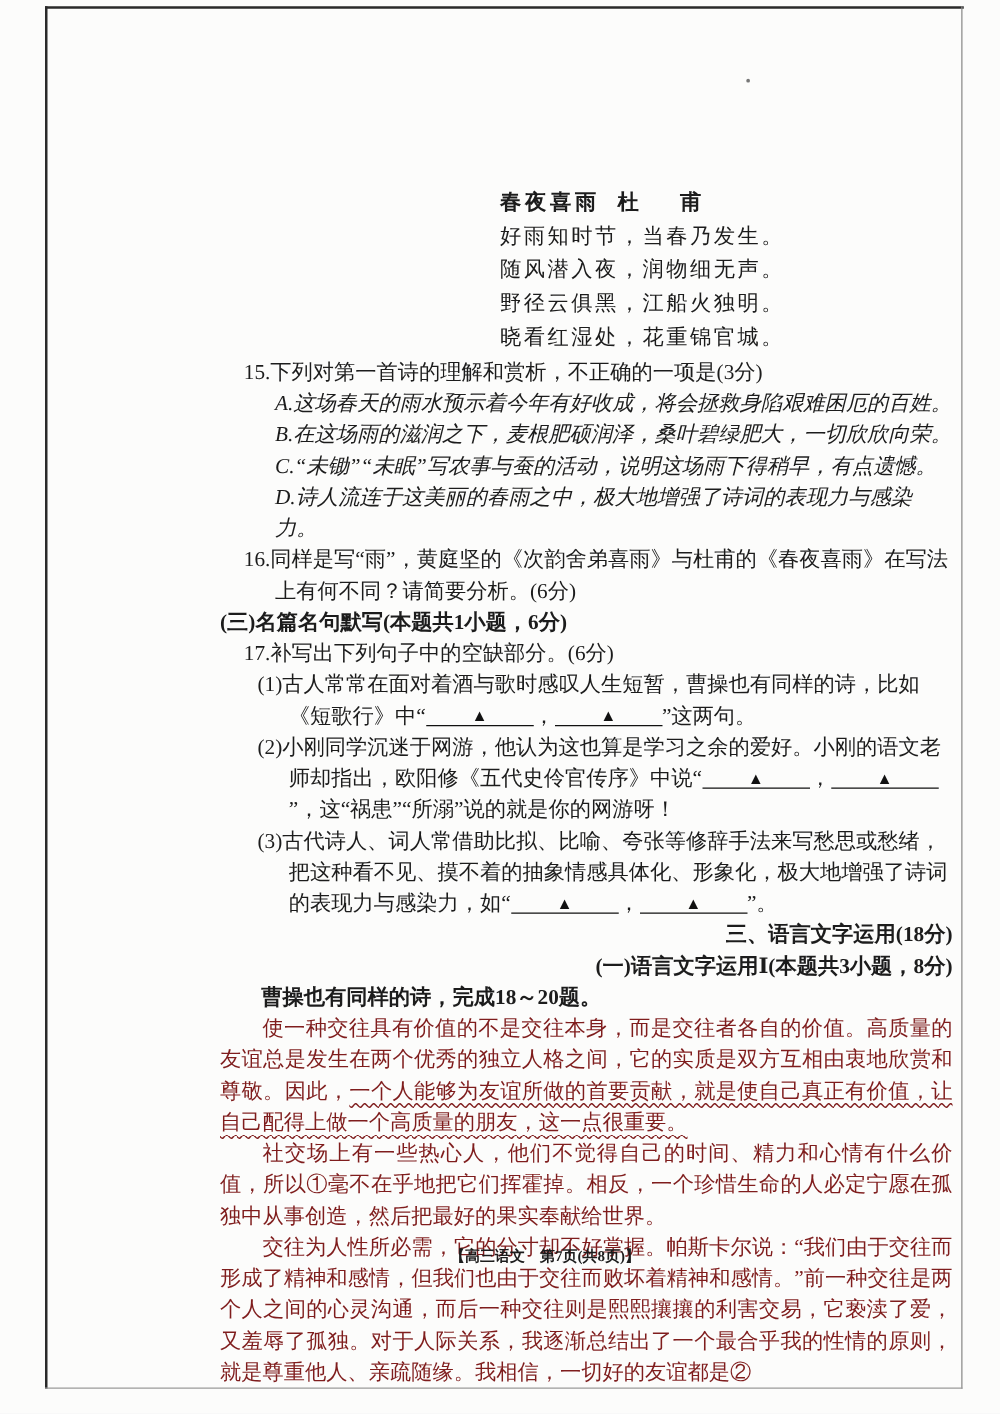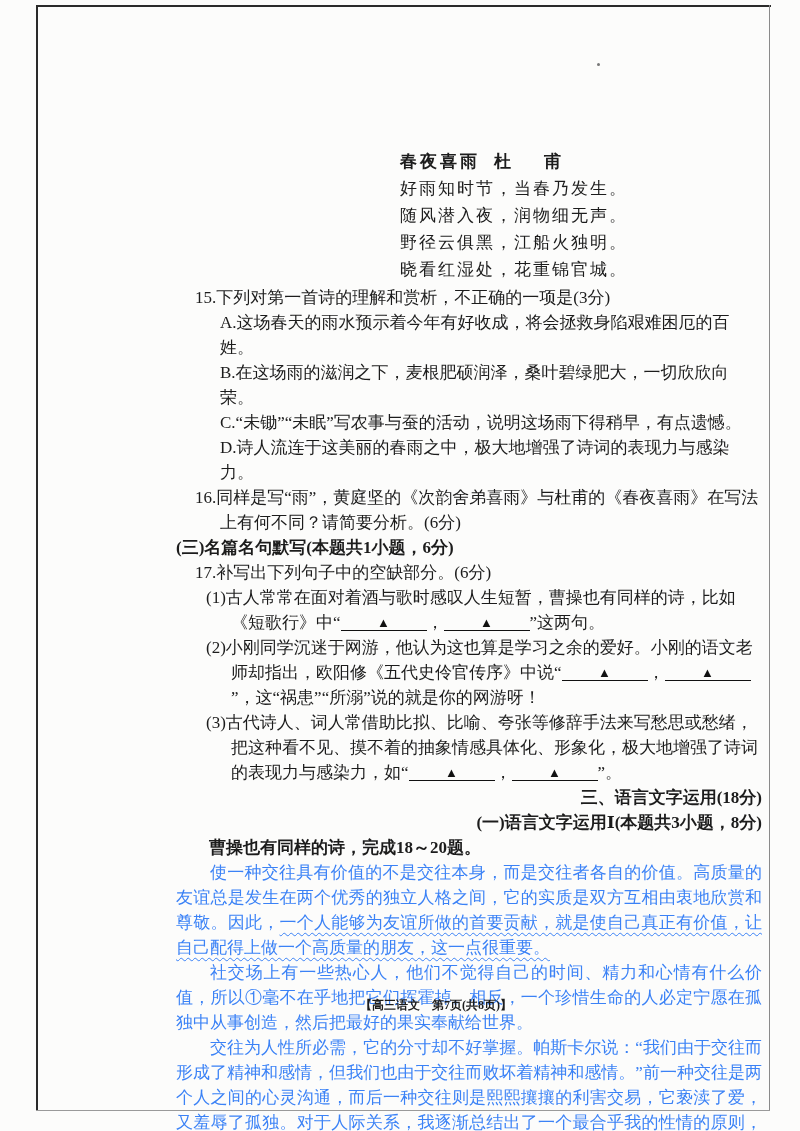--- a/index.html
+++ b/index.html
@@ -24,35 +24,35 @@
 
   .content{position:absolute;left:176px;top:148px;width:586px;}
 
   .poem{margin-left:224px;line-height:27px;margin-bottom:2px;}
   .poem-title{font-weight:700;letter-spacing:3px;}
   .poem-author{font-weight:700;margin-left:14px;letter-spacing:8px;}
   .poem-line{letter-spacing:2px;}
 
   .note{margin-left:39px;}
   .q{margin-left:19px;padding-left:25px;text-indent:-25px;}
-  .opt{margin-left:44px;}
+  .opt{margin-left:44px;font-style:italic;}
   .sec{font-weight:700;}
   .part{margin-left:30px;padding-left:25px;text-indent:-25px;}
 
   .blank{
     display:inline-block;width:86px;
     border-bottom:1.5px solid #111;
     text-align:center;font-size:13px;line-height:14px;
     vertical-align:1px;color:#111;
     text-indent:0;
   }
   .h-bold{font-weight:700;text-align:right;}
   .h-read{font-weight:700;margin-left:33px;}
 
-  .para{text-indent:2em;text-align:justify;color:#3b82f6;}
+  .para{text-indent:2em;text-align:justify;color:#7f1d1d;}
   .wavy{text-decoration:underline;text-decoration-style:wavy;text-decoration-thickness:1px;text-underline-offset:4px;}
   .uline{text-decoration-thickness:1.2px;text-underline-offset:4px;margin-top:40px;}
 
   .footer{
     position:absolute;left:176px;top:993px;width:520px;
     text-align:center;font-weight:700;font-size:12px;
   }
 </style>
 </head>
 <body>

